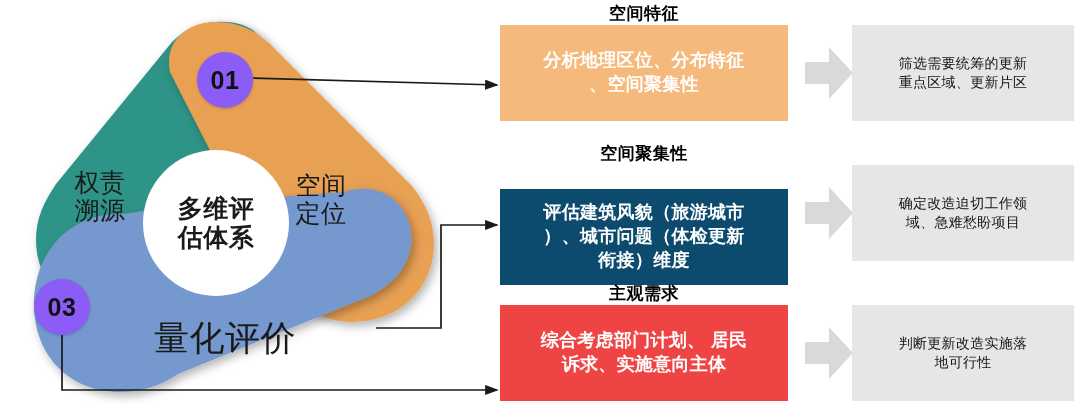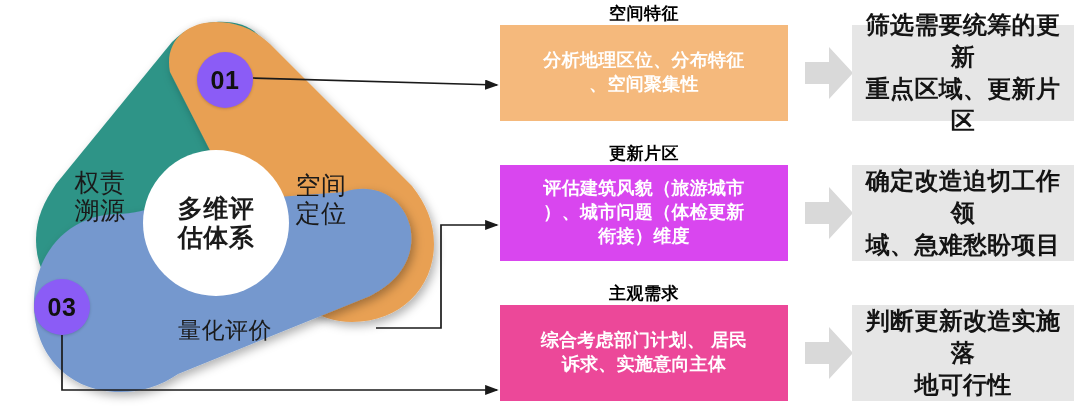--- a/index.html
+++ b/index.html
@@ -33,21 +33,21 @@
     font-weight: normal;
     font-size: 25px;
     line-height: 1.12;
     letter-spacing: 0.5px;
     text-align: center;
     white-space: pre-line;
     pointer-events: none;
   }
   #lobe-label-quanze { left: 62px;  top: 168px; width: 76px; }
   #lobe-label-kongjian { left: 283px; top: 171px; width: 76px; }
-  #lobe-label-lianghua { left: 152px; top: 318px; width: 146px; font-size: 23px; }
+  #lobe-label-lianghua { left: 152px; top: 318px; width: 146px; font-size: 35px; }
 
   .center-circle {
     position: absolute;
     left: 143px;
     top: 150px;
     width: 146px;
     height: 146px;
     border-radius: 50%;
     background: #ffffff;
     display: flex;
@@ -153,22 +153,22 @@
     height: 96px;
     background: #e6e6e6;
     display: flex;
     align-items: center;
     justify-content: center;
     box-sizing: border-box;
     padding: 0 10px;
   }
   .gray-box-text {
     color: #141414;
-    font-weight: bold;
-    font-size: 24px;
+    font-weight: normal;
+    font-size: 14px;
     line-height: 1.34;
     text-align: center;
     white-space: pre-line;
     letter-spacing: 0.3px;
   }
 </style>
 </head>
 <body>
 
 <div id="stage">
@@ -257,38 +257,38 @@
     <svg class="chevron-arrow" viewBox="0 0 52 58">
       <path d="M2,18 L26,18 L26,3 L50,29 L26,55 L26,40 L2,40 Z" fill="#D9D9D9"></path>
     </svg>
     <div class="gray-box">
       <div class="gray-box-text">筛选需要统筹的更新
 重点区域、更新片区</div>
     </div>
   </div>
 
   <div class="row" id="row-1">
-    <div class="row-heading">更新片区</div>
-    <div class="colored-box" style="background:#d946ef;">
+    <div class="row-heading">空间聚集性</div>
+    <div class="colored-box" style="background:#0c4a6e;margin-top:24px;">
       <div class="colored-box-text">评估建筑风貌（旅游城市
 ）、城市问题（体检更新
 衔接）维度</div>
     </div>
     <svg class="chevron-arrow" viewBox="0 0 52 58">
       <path d="M2,18 L26,18 L26,3 L50,29 L26,55 L26,40 L2,40 Z" fill="#D9D9D9"></path>
     </svg>
     <div class="gray-box">
       <div class="gray-box-text">确定改造迫切工作领
 域、急难愁盼项目</div>
     </div>
   </div>
 
   <div class="row" id="row-2">
     <div class="row-heading">主观需求</div>
-    <div class="colored-box" style="background:#ec4899;">
+    <div class="colored-box" style="background:#ef4444;">
       <div class="colored-box-text">综合考虑部门计划、 居民
 诉求、实施意向主体</div>
     </div>
     <svg class="chevron-arrow" viewBox="0 0 52 58">
       <path d="M2,18 L26,18 L26,3 L50,29 L26,55 L26,40 L2,40 Z" fill="#D9D9D9"></path>
     </svg>
     <div class="gray-box">
       <div class="gray-box-text">判断更新改造实施落
 地可行性</div>
     </div>

